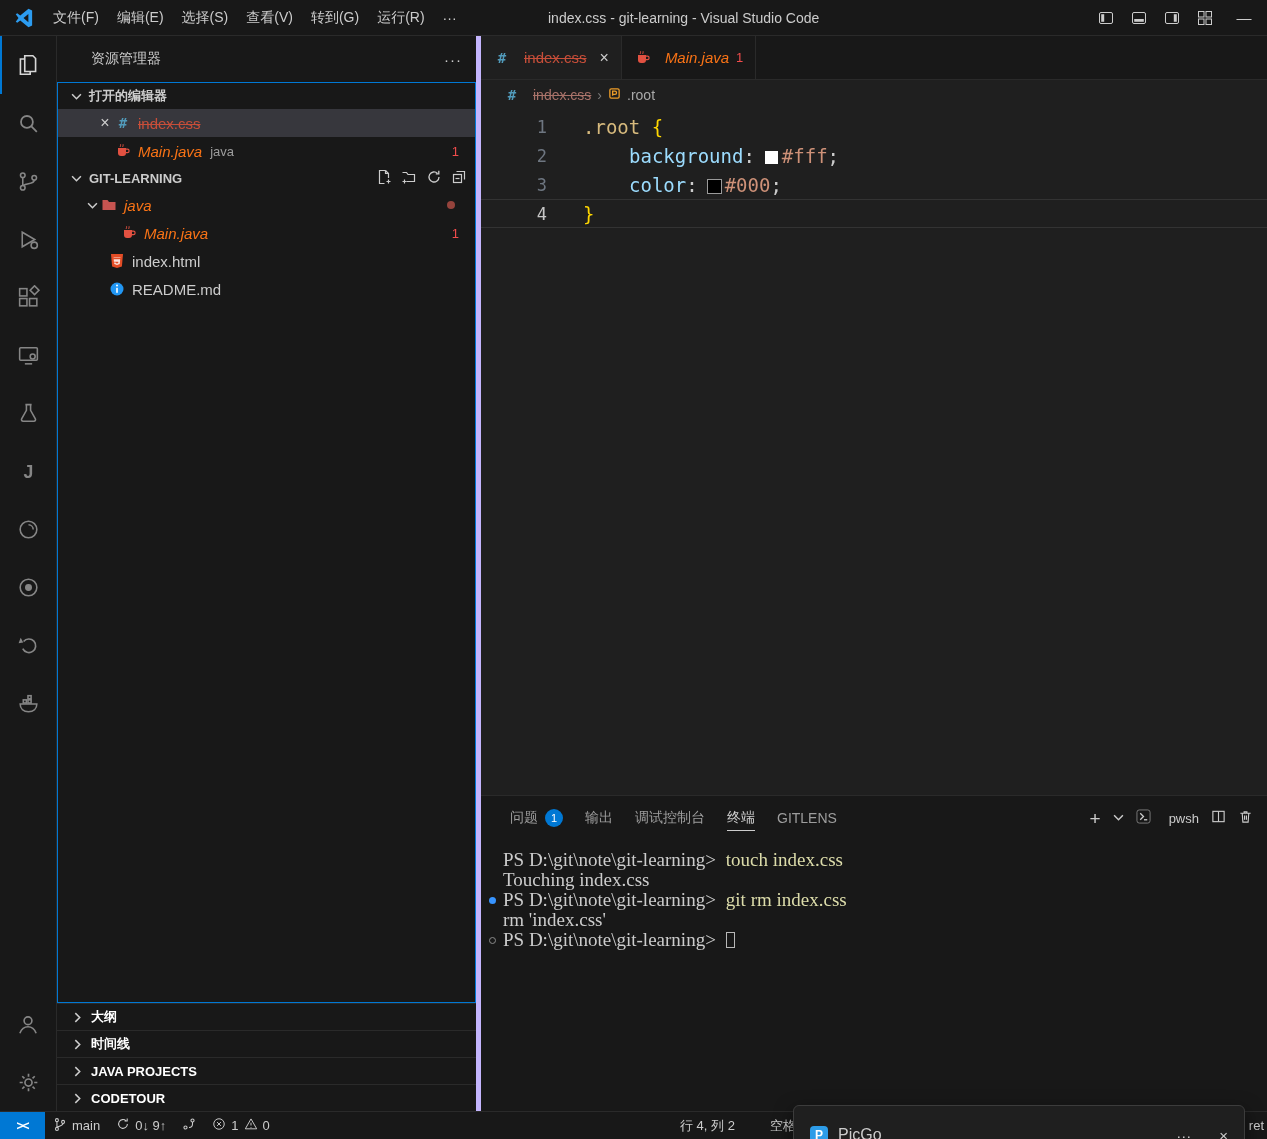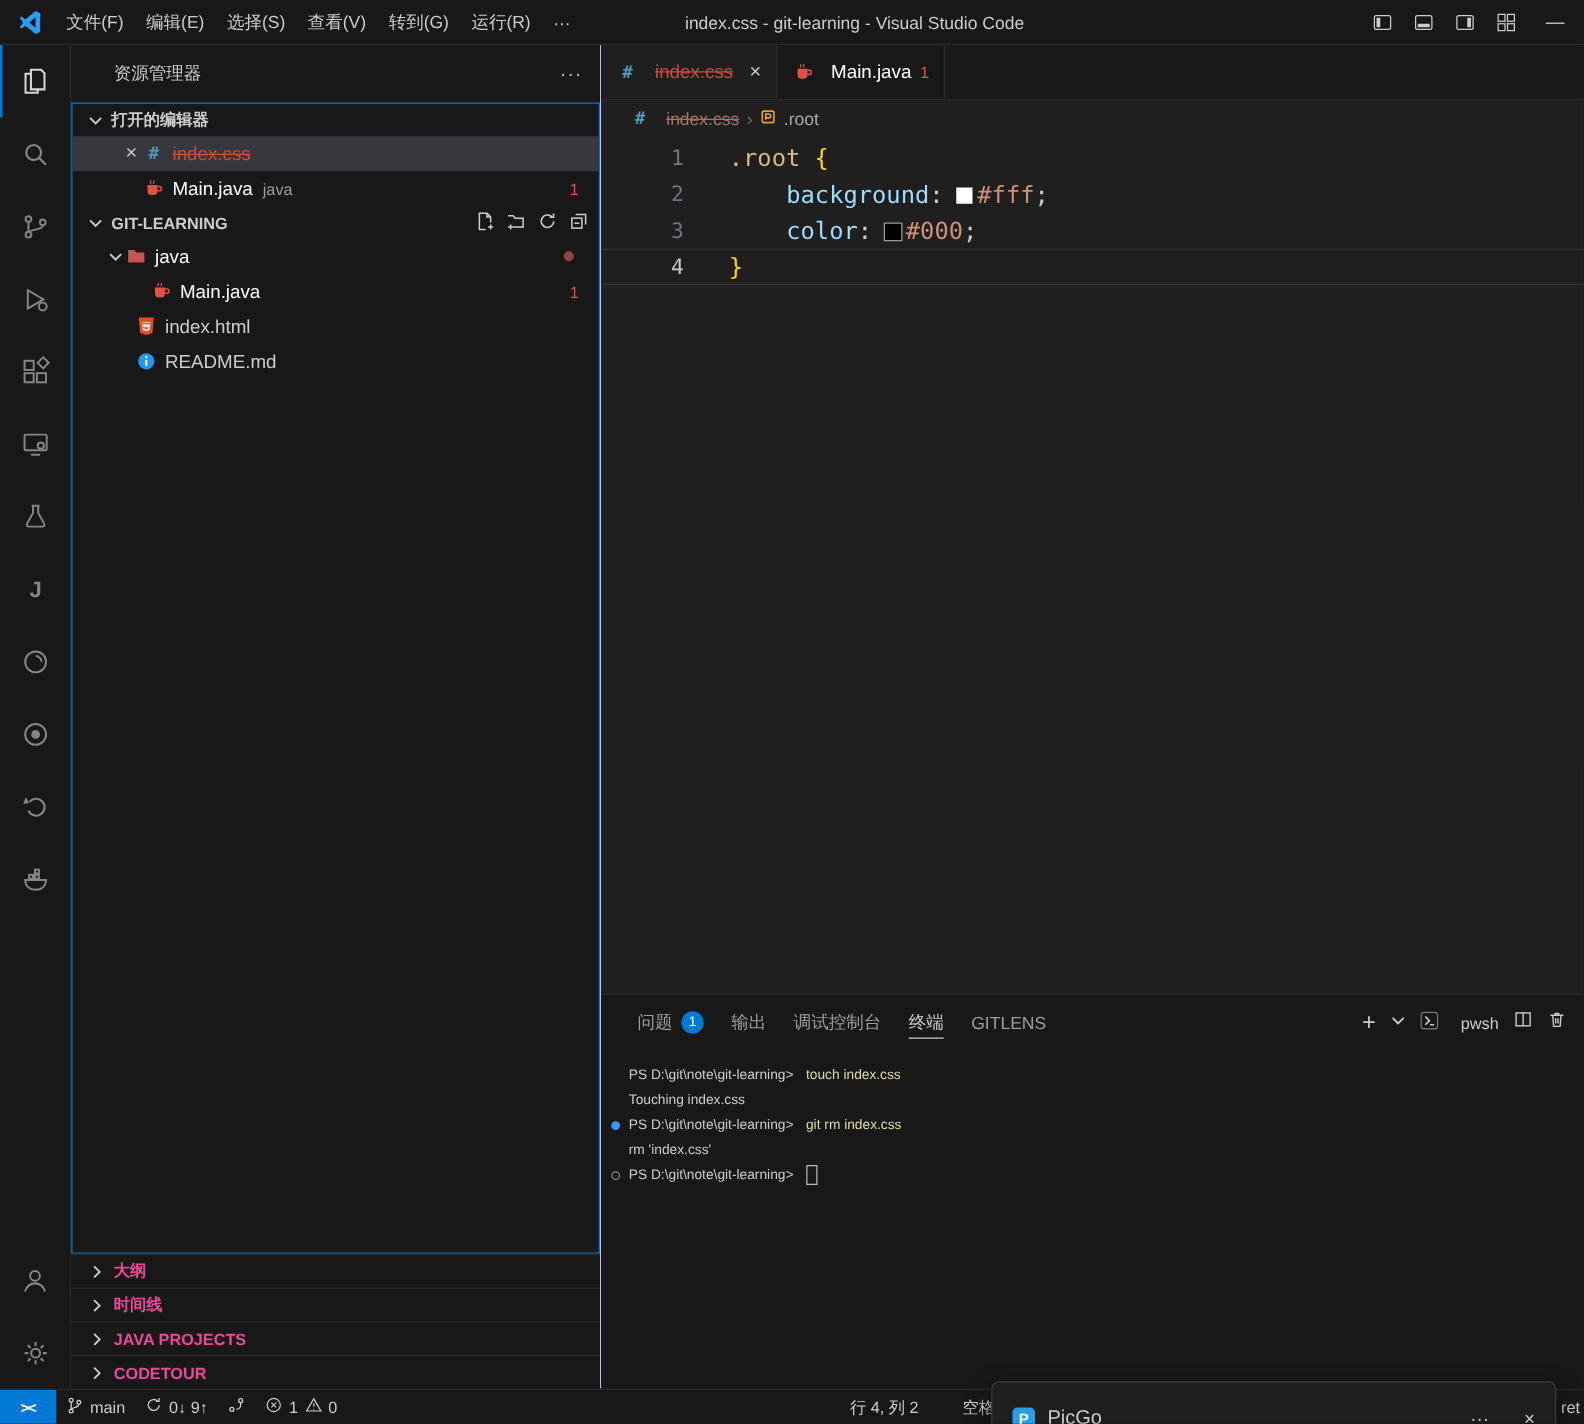--- a/index.html
+++ b/index.html
@@ -20,39 +20,39 @@
   .main { flex:1; display:flex; min-height:0; }
 
   
   .activitybar { width:57px; flex:none; background:#181818; border-right:1px solid #2a2a2a; display:flex; flex-direction:column; align-items:stretch; }
   .ab-item { height:58px; display:flex; align-items:center; justify-content:center; color:#868686; position:relative; }
   .ab-item.active { color:#d7d7d7; box-shadow:inset 2px 0 0 #0078d4; }
   .ab-spacer { flex:1; }
   .ab-item svg { display:block; }
 
   
-  .sidebar { width:424px; flex:none; background:#181818; border-right:1px solid #c4b5fd; display:flex; flex-direction:column; min-height:0; }
+  .sidebar { width:424px; flex:none; background:#181818; border-right:5px solid #c4b5fd; display:flex; flex-direction:column; min-height:0; }
   .sb-header { height:46px; flex:none; display:flex; align-items:center; padding:0 14px 0 34px; font-size:14px; color:#ccc; }
   .sb-more { margin-left:auto; font-size:15px; letter-spacing:1px; color:#ccc; }
   .tree-wrap { flex:1; min-height:0; border:1px solid #0078d4; display:flex; flex-direction:column; overflow:hidden; }
   .section-header { height:26px; flex:none; display:flex; align-items:center; gap:5px; padding:0 8px 0 10px; font-size:13px; font-weight:bold; color:#ccc; }
   .sh-actions { margin-left:auto; display:flex; align-items:center; gap:9px; color:#ccc; }
   .row { height:28px; flex:none; display:flex; align-items:center; font-size:15px; color:#ccc; position:relative; }
   .row.selected { background:#37373d; }
   .oe-close { width:18px; margin-left:38px; text-align:center; font-size:16px; color:#ccc; }
   .file-icon { width:18px; display:flex; justify-content:center; margin-right:6px; flex:none; }
   .css-glyph { color:#519aba; font-weight:bold; font-family:"DejaVu Sans Mono",monospace; font-size:14px; }
   .name-deleted { color:#c74e39; text-decoration:line-through; }
-  .name-error { color:#ffffff; }
+  .name-error { color:#f97316;font-style:italic; }
   .row-detail { color:#9d9d9d; font-size:13px; margin-left:8px; }
   .row-badge { margin-left:auto; margin-right:16px; color:#f14c4c; font-size:13px; }
   .tw-chevron { width:16px; display:flex; justify-content:center; color:#ccc; flex:none; }
   .mod-dot { margin-left:auto; margin-right:20px; width:8px; height:8px; border-radius:50%; background:#95433c; }
   .tree-filler { flex:1; }
-  .pane { height:27px; flex:none; border-top:1px solid #2a2a2a; display:flex; align-items:center; gap:6px; padding-left:12px; font-size:13px; font-weight:bold; color:#ec4899; background:#181818; }
+  .pane { height:27px; flex:none; border-top:1px solid #2a2a2a; display:flex; align-items:center; gap:6px; padding-left:12px; font-size:13px; font-weight:bold; color:#ffffff; background:#181818; }
 
   
   .ind-oe { padding-left:38px; }      
   .ind-root { padding-left:50px; }    
   .ind-folder { padding-left:26px; }  
   .ind-child { padding-left:62px; }   
 
   
   .editor-area { flex:1; min-width:0; background:#1f1f1f; display:flex; flex-direction:column; }
   .tabbar { height:44px; flex:none; background:#181818; border-bottom:1px solid #2a2a2a; display:flex; }
@@ -83,21 +83,21 @@
   
   .panel { height:316px; flex:none; border-top:1px solid #2a2a2a; background:#181818; display:flex; flex-direction:column; }
   .panel-tabs { height:44px; flex:none; display:flex; align-items:center; padding:0 14px 0 18px; }
   .ptab { height:100%; display:flex; align-items:center; gap:7px; padding:0 11px; font-size:14px; color:#9d9d9d; position:relative; }
   .ptab.active { color:#ccc; }
   .ptab.active::after { content:""; position:absolute; left:11px; right:11px; bottom:9px; height:1px; background:#ccc; }
   .pbadge { min-width:18px; height:18px; border-radius:9px; background:#0078d4; color:#fff; font-size:11px; display:flex; align-items:center; justify-content:center; padding:0 4px; }
   .panel-actions { margin-left:auto; display:flex; align-items:center; gap:12px; color:#ccc; }
   .pa-plus { font-size:19px; line-height:1; }
   .shell-chip { display:flex; align-items:center; gap:18px; font-size:13px; color:#ccc; }
-  .terminal { flex:1; padding:10px 0 0 8px; font-family:Liberation Sans, sans-serif; font-size:11px; color:#ccc; }
+  .terminal { flex:1; padding:10px 0 0 8px; font-family:Liberation Serif, serif; font-size:19px; color:#ccc; }
   .tline { height:20px; display:flex; align-items:center; position:relative; padding-left:14px; white-space:pre; }
   .tdot { position:absolute; left:0; top:7px; width:7px; height:7px; border-radius:50%; }
   .tdot.blue { background:#3794ff; }
   .tdot.hollow { width:7px; height:7px; background:transparent; border:1px solid #8a8a8a; }
   .tcmd { color:#dcdcaa; margin-left:10px; }
   .tcursor { display:inline-block; width:9px; height:16px; border:1px solid #b8b8b8; margin-left:10px; }
 
   
   .statusbar { height:28px; flex:none; background:#181818; border-top:1px solid #2a2a2a; display:flex; align-items:stretch; font-size:13px; color:#ccc; position:relative; }
   .sb-remote { width:45px; background:#0078d4; color:#fff; display:flex; align-items:center; justify-content:center; font-weight:bold; font-size:12px; letter-spacing:-1px; }

